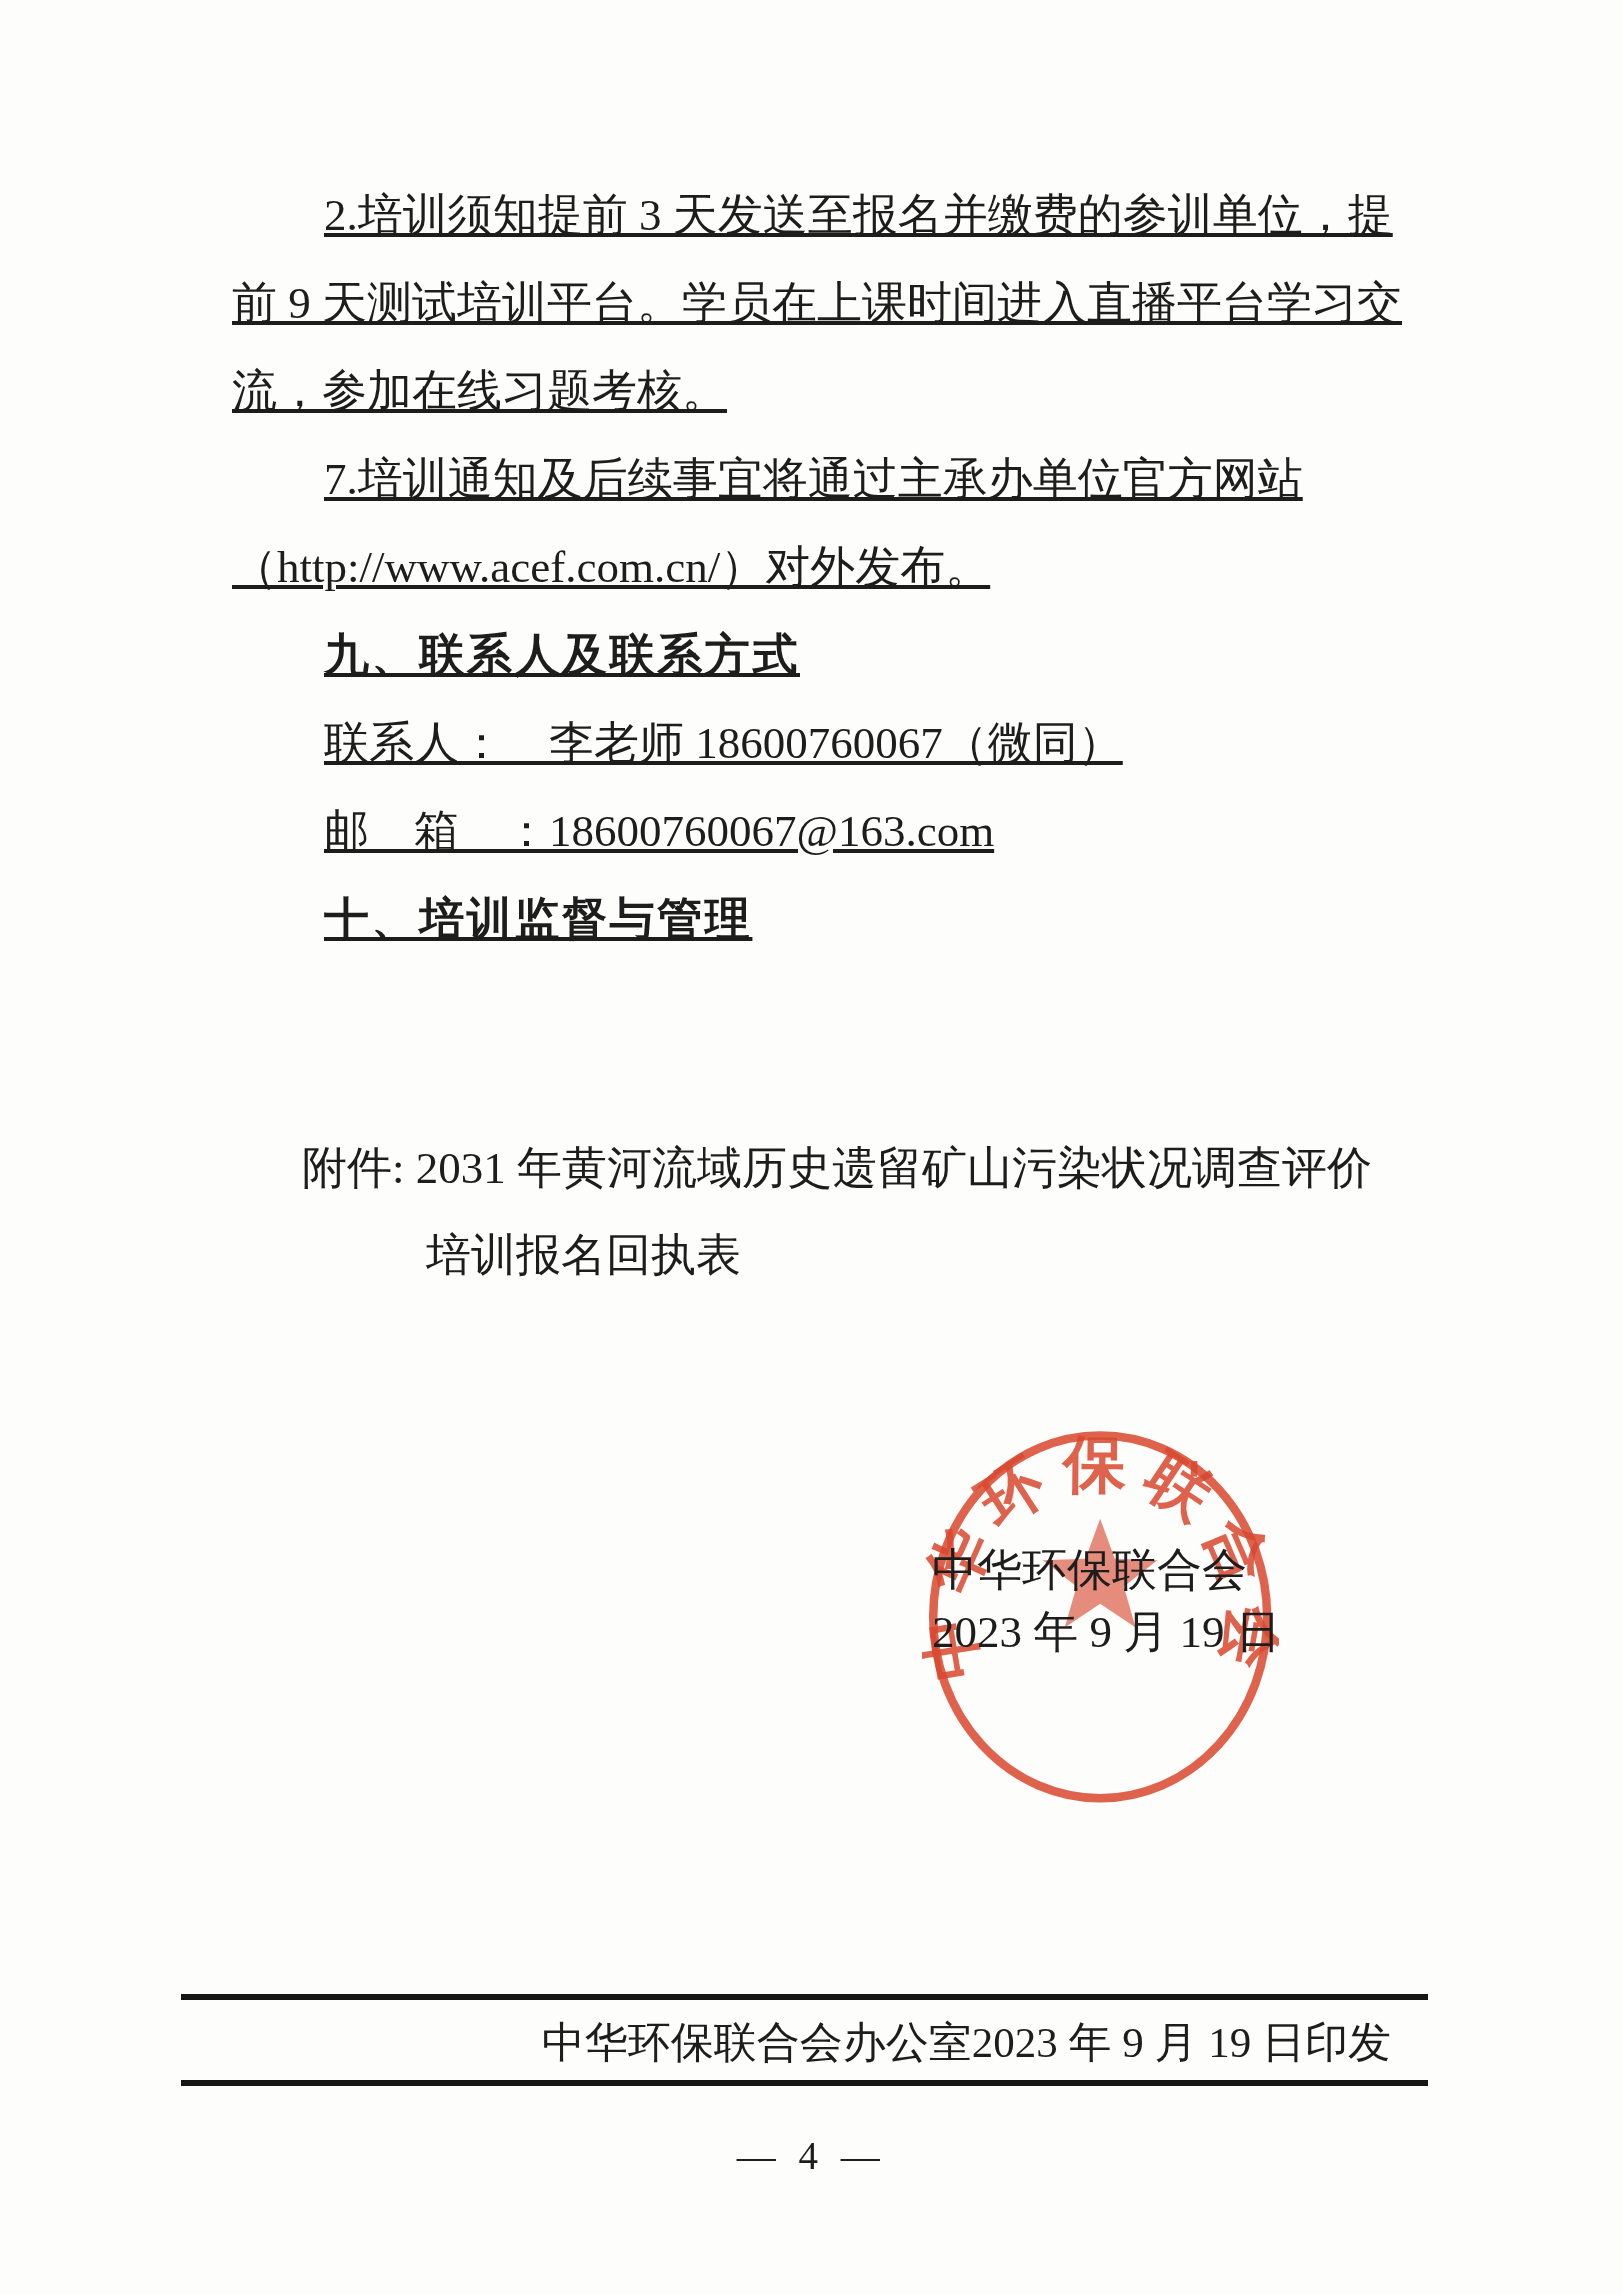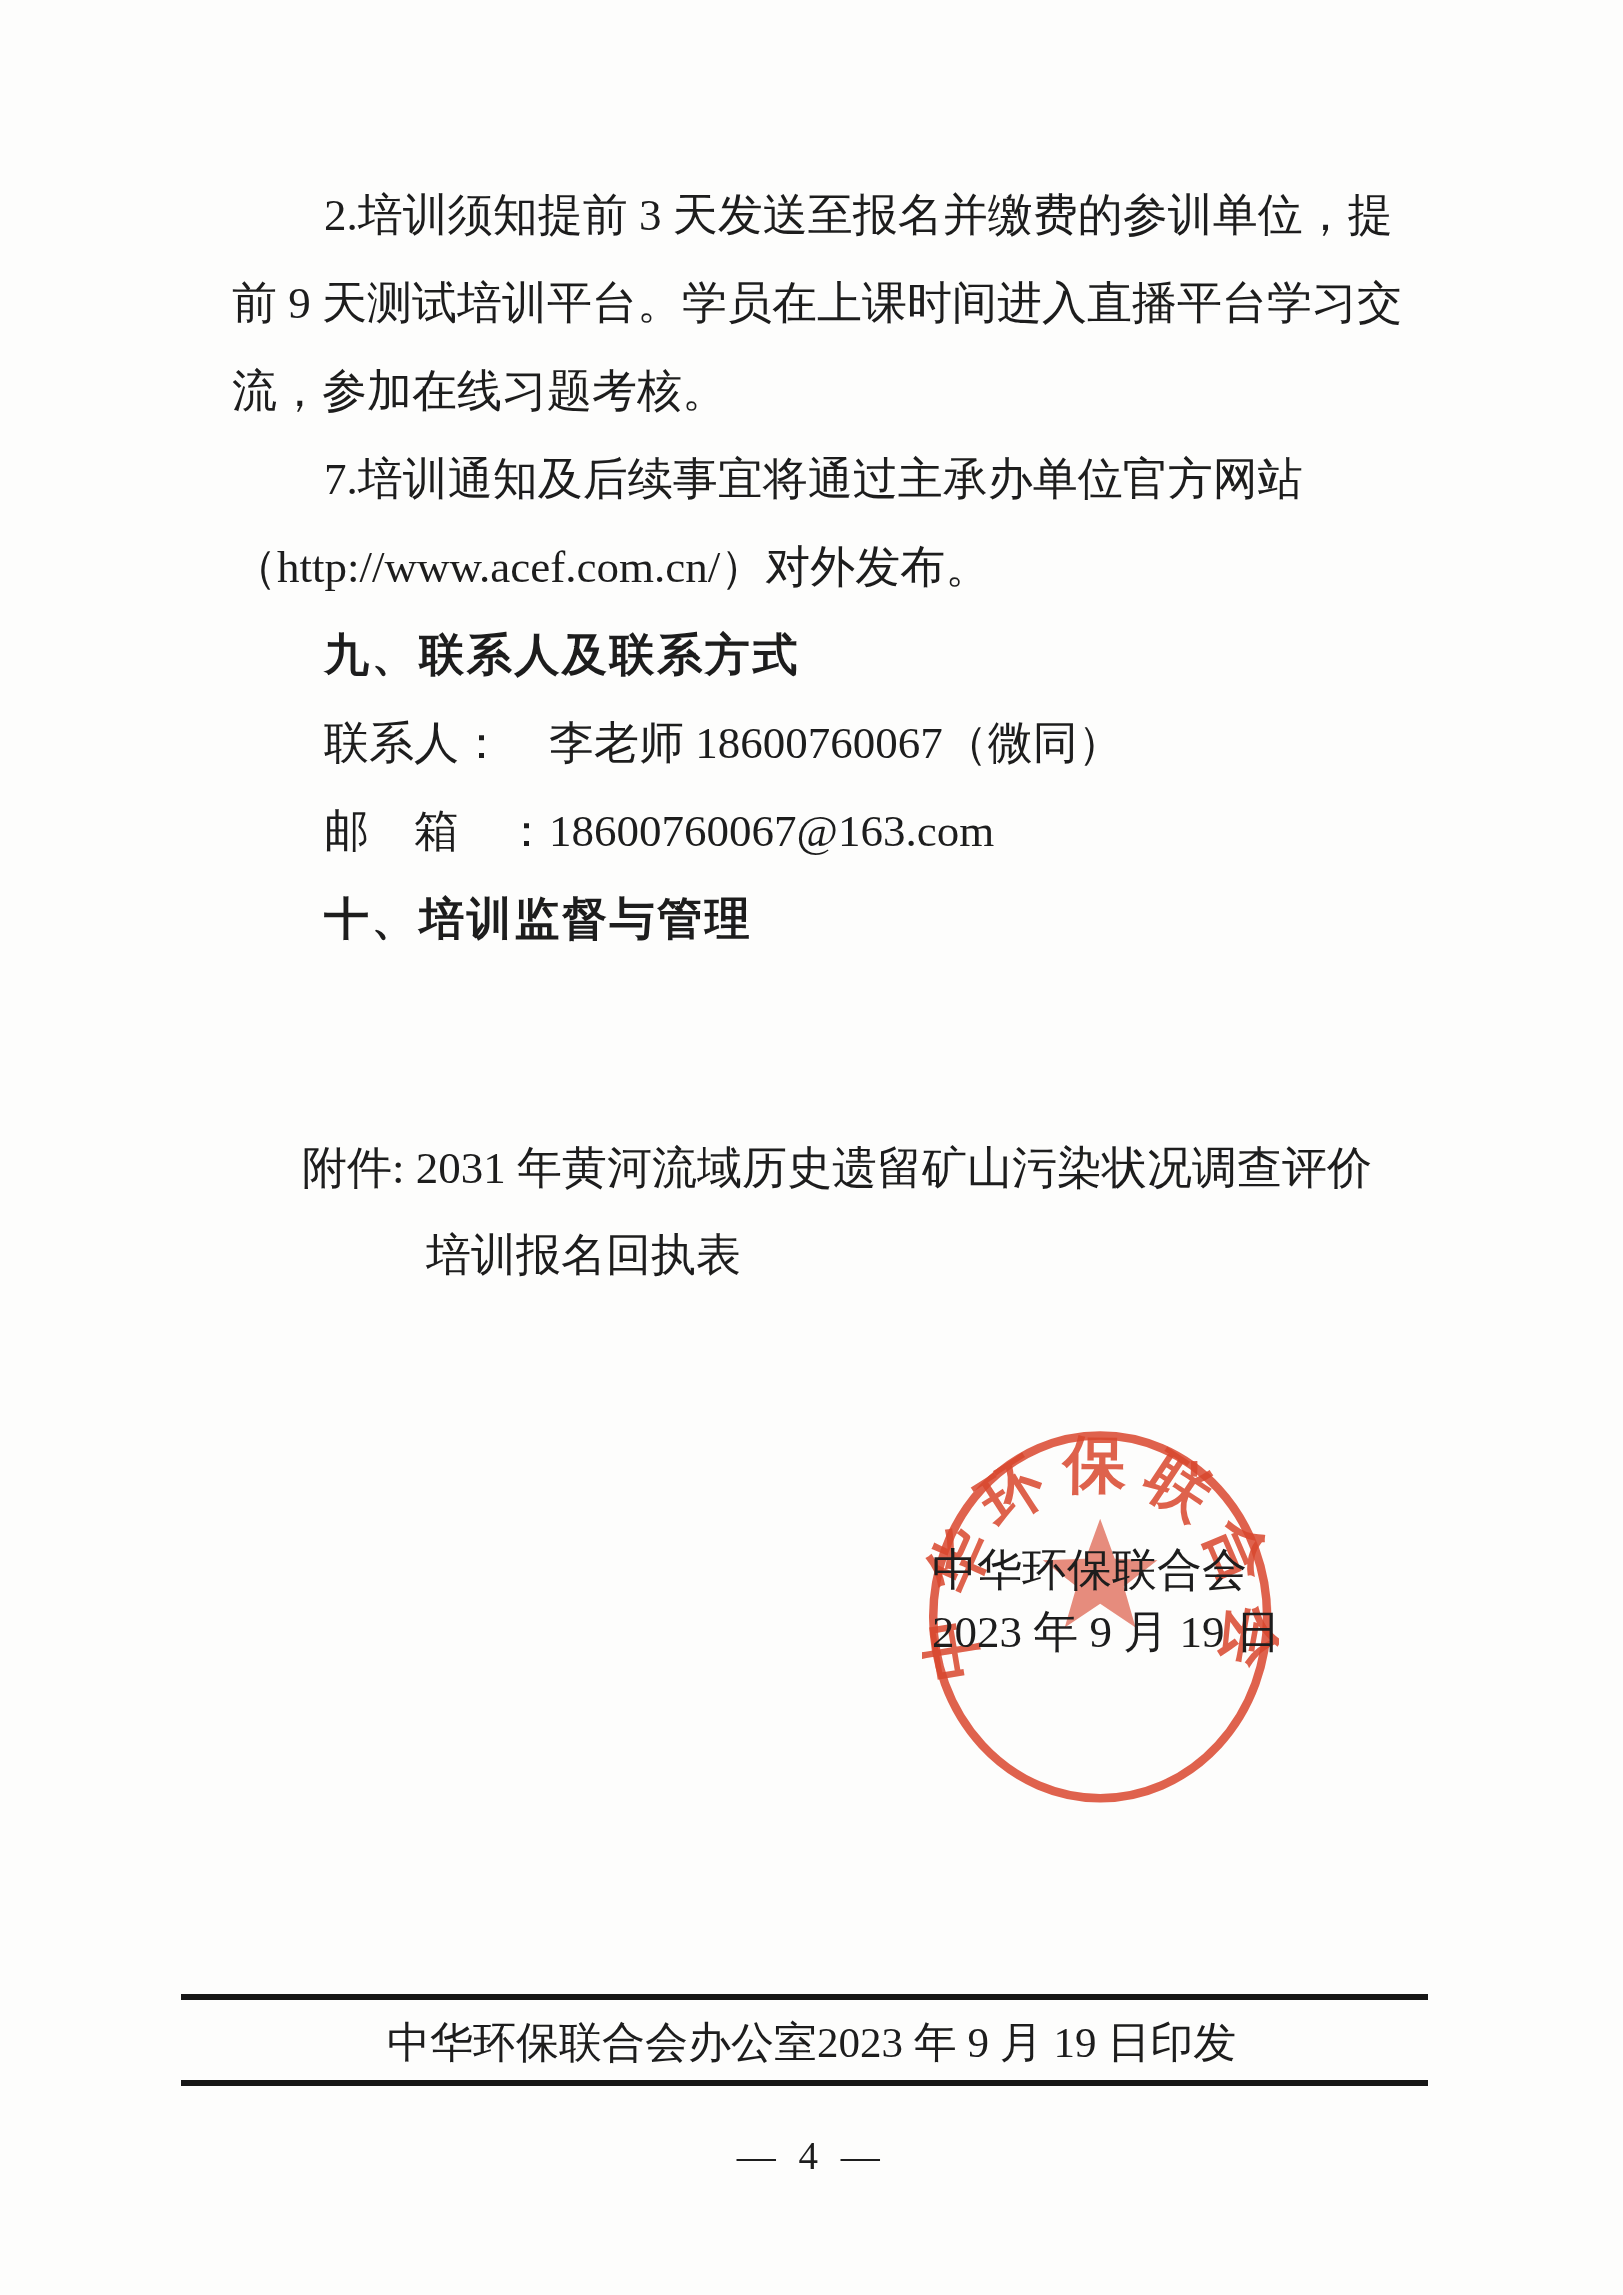--- a/index.html
+++ b/index.html
@@ -13,21 +13,21 @@
     overflow: hidden;
   }
   .body-text {
     position: absolute;
     left: 232px;
     top: 171px;
     font-size: 45px;
     line-height: 88px;
     white-space: nowrap;
   }
-  .line { height: 88px; }
+  .line { height: 88px; text-decoration: underline; }
   .line.indent { padding-left: 92px; }
   .line.hei {
     font-family: "Liberation Sans", "DejaVu Sans", sans-serif;
     font-weight: 700;
     letter-spacing: 2.6px;
   }
   .attachment {
     position: absolute;
     left: 302px;
     top: 1125px;
@@ -69,21 +69,21 @@
   .rule.top { top: 1994px; }
   .rule.bottom { top: 2080px; }
   .footer-row {
     position: absolute;
     left: 232px;
     top: 2017px;
     width: 1159px;
     font-size: 43px;
     line-height: 52px;
     display: flex;
-    justify-content: center;
+    justify-content: flex-end;
     white-space: nowrap;
   }
   .page-number {
     position: absolute;
     left: 0;
     top: 2133px;
     width: 100%;
     text-align: center;
     font-size: 39px;
     letter-spacing: 6.5px;

